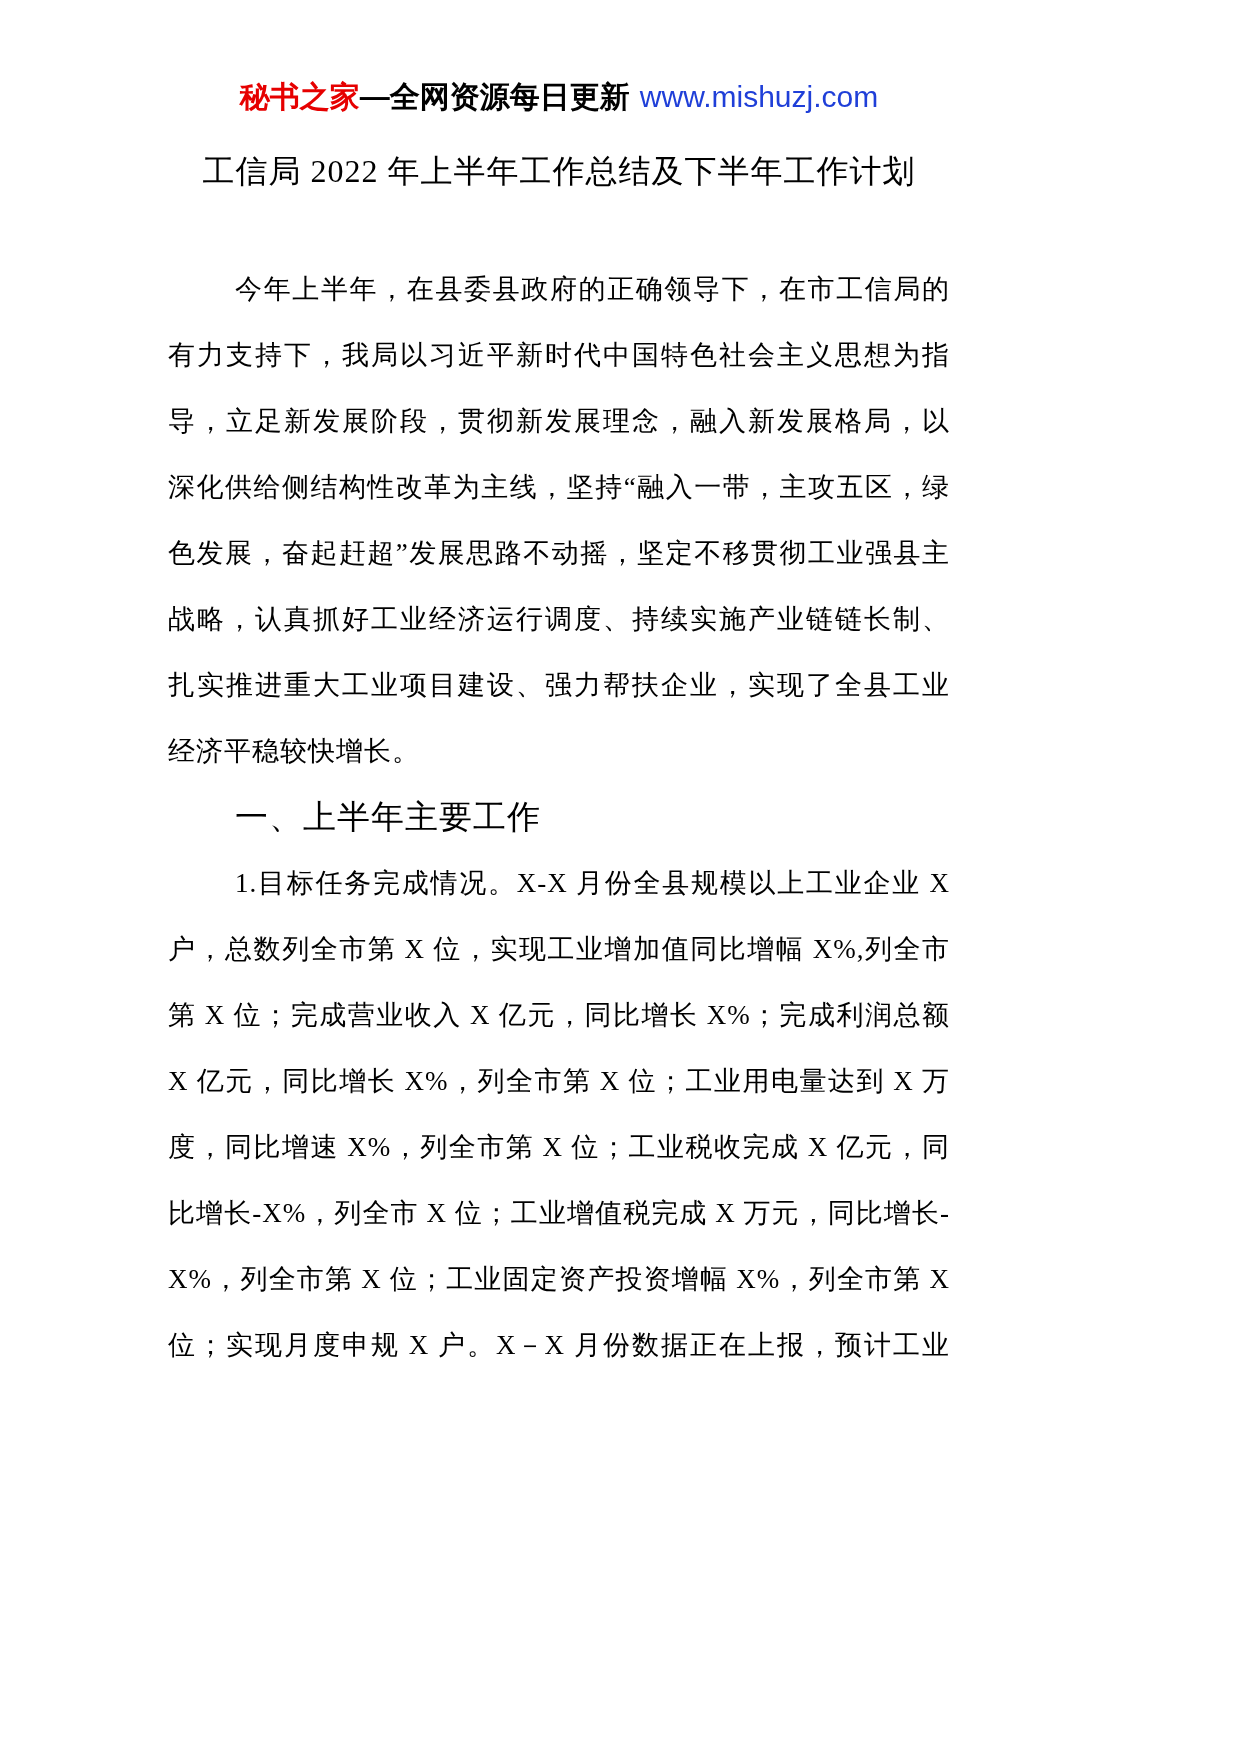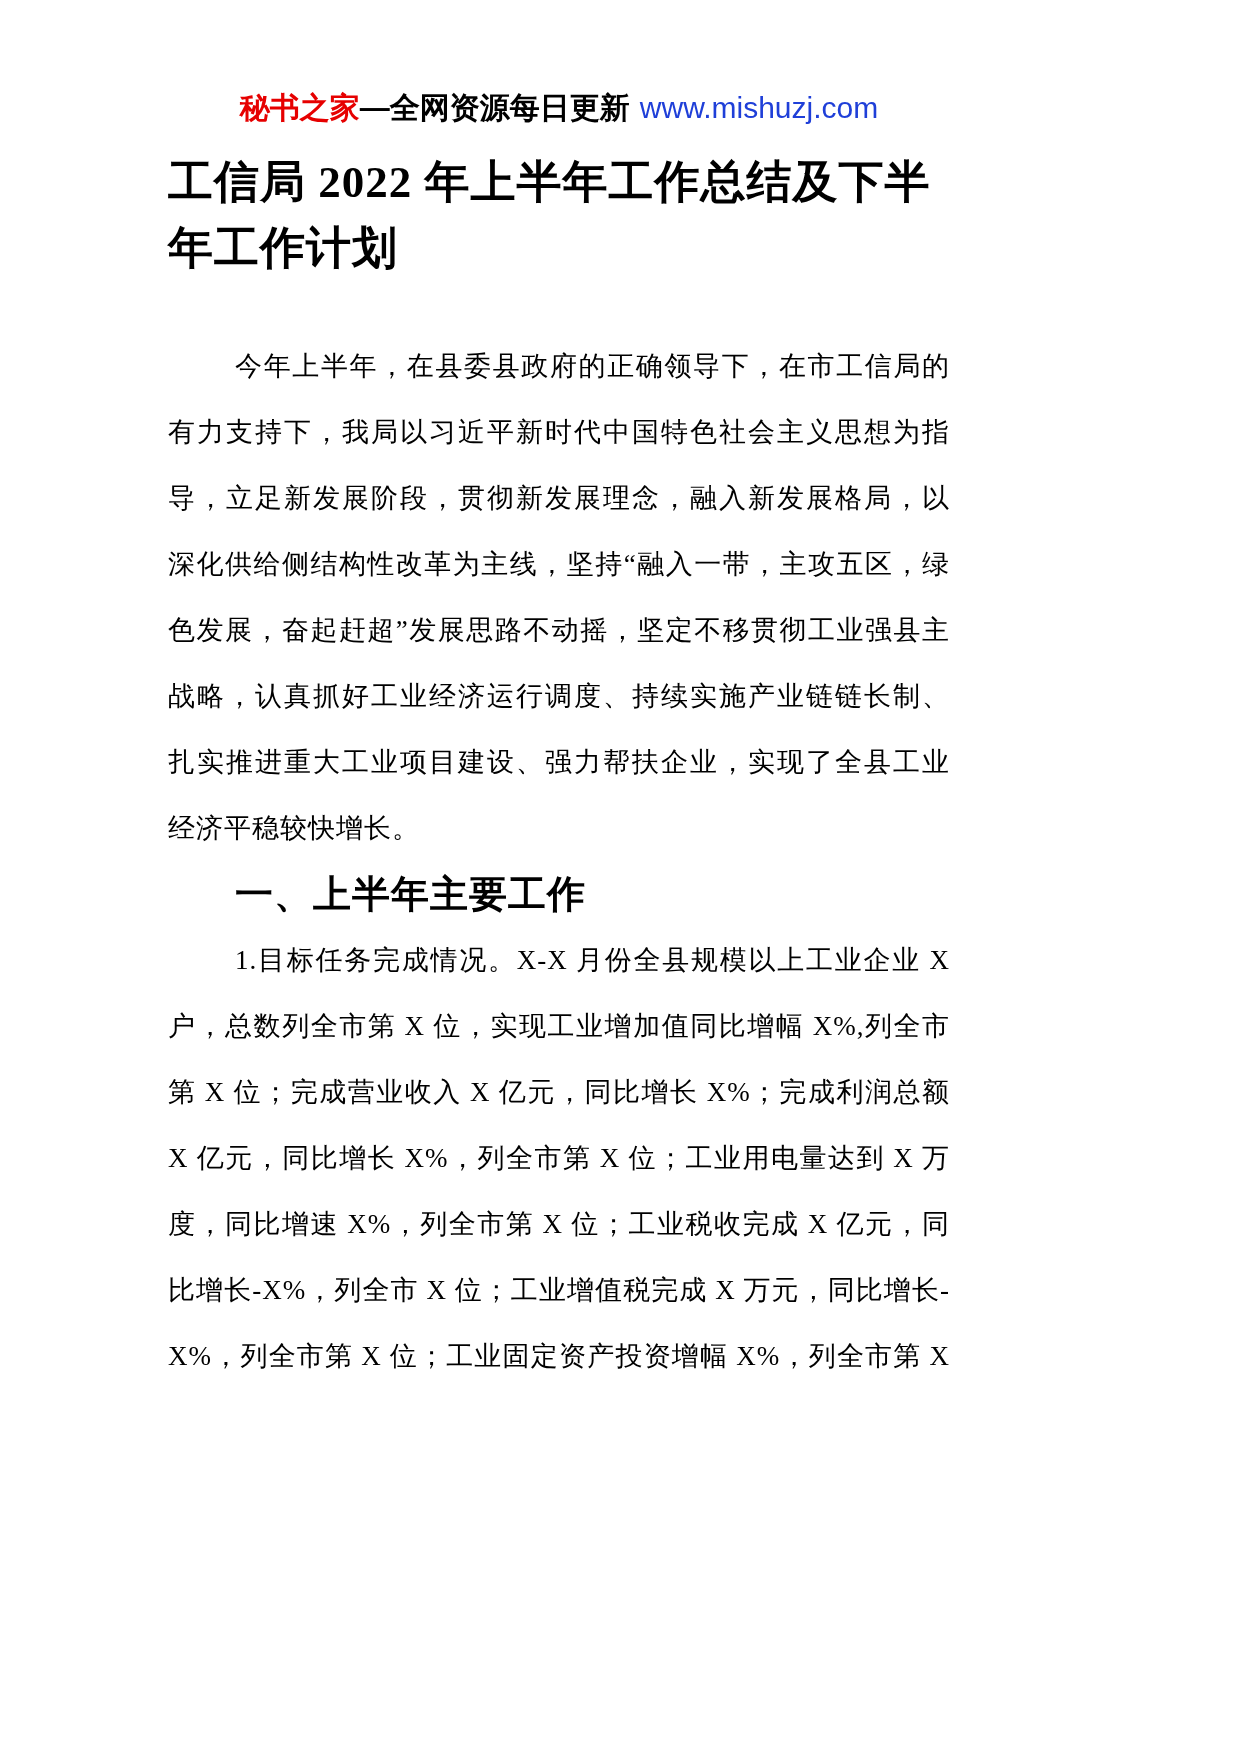--- a/index.html
+++ b/index.html
@@ -1,60 +1,61 @@
 <!DOCTYPE html>
 <html><head>
 <meta charset="utf-8">
 <style>
   * { margin: 0; padding: 0; box-sizing: border-box; }
   html, body { background: #ffffff; }
   .page {
     position: relative;
     width: 1240px;
     height: 1388px;
-    margin: 11px auto;
+    margin: 0 auto;
     background: #ffffff;
     overflow: hidden;
     font-family: "Liberation Serif", "DejaVu Serif", serif;
     color: #000000;
     padding: 78px 290px 0 168px; 
   }
   .header-line {
     text-align: center;
     font-size: 30px;
     line-height: 38px;
     white-space: nowrap;
     margin-bottom: 22px;
     font-family: "Liberation Sans", sans-serif;
   }
   .brand   { color: #e60000; font-weight: bold; }
   .dash    { color: #000000; font-weight: bold; }
   .tagline { color: #000000; font-weight: bold; }
   .url     { color: #1f3fd8; font-weight: normal; text-decoration: none; margin-left: 10px; }
   .doc-title {
-    font-size: 45px;
+    font-size: 32px;
     line-height: 66px;
-    font-weight: bold;
+    font-weight: normal;
+    text-align: center;
     letter-spacing: 1px;
     margin: 14px 0 52px 0;
   }
   .para {
     font-size: 27px;
     line-height: 66px;
     letter-spacing: 1px;
     text-align: justify;
     text-indent: 67px;
     word-break: break-all;
   }
   .para.first { margin-top: 26px; }
   .section-heading {
-    font-size: 38px;
+    font-size: 33px;
     line-height: 66px;
     letter-spacing: 1px;
-    font-weight: bold;
+    font-weight: normal;
     text-indent: 67px;
     font-family: "Liberation Sans", sans-serif;
   }
 </style>
 </head>
 <body>
 
 <div class="page">
 
   <div class="header-line">

